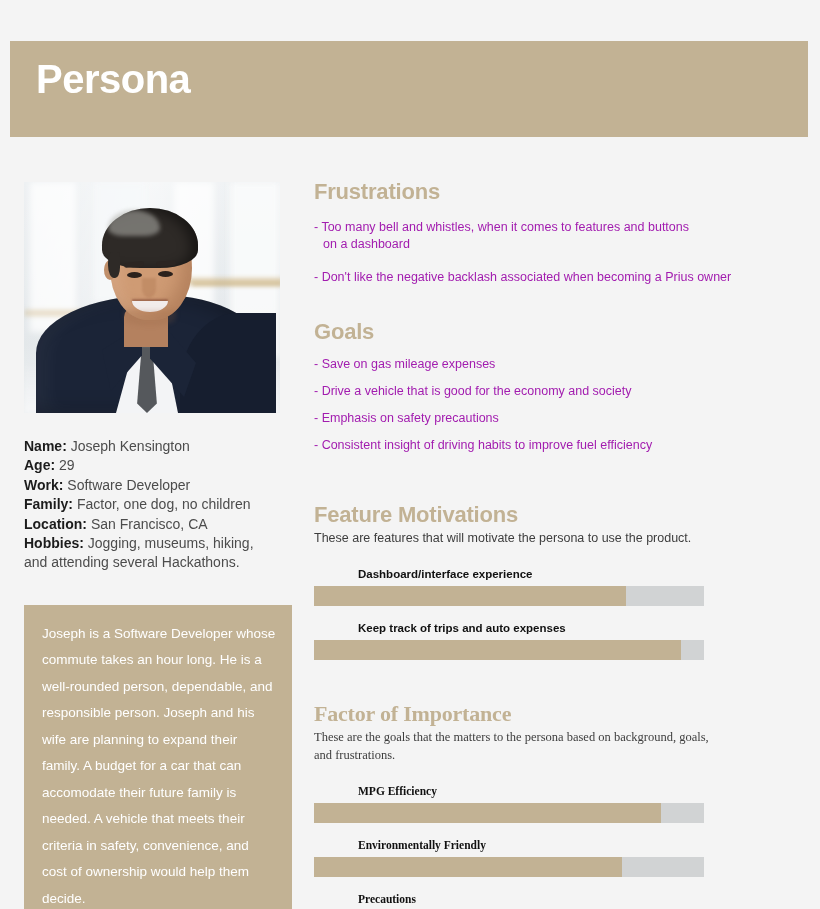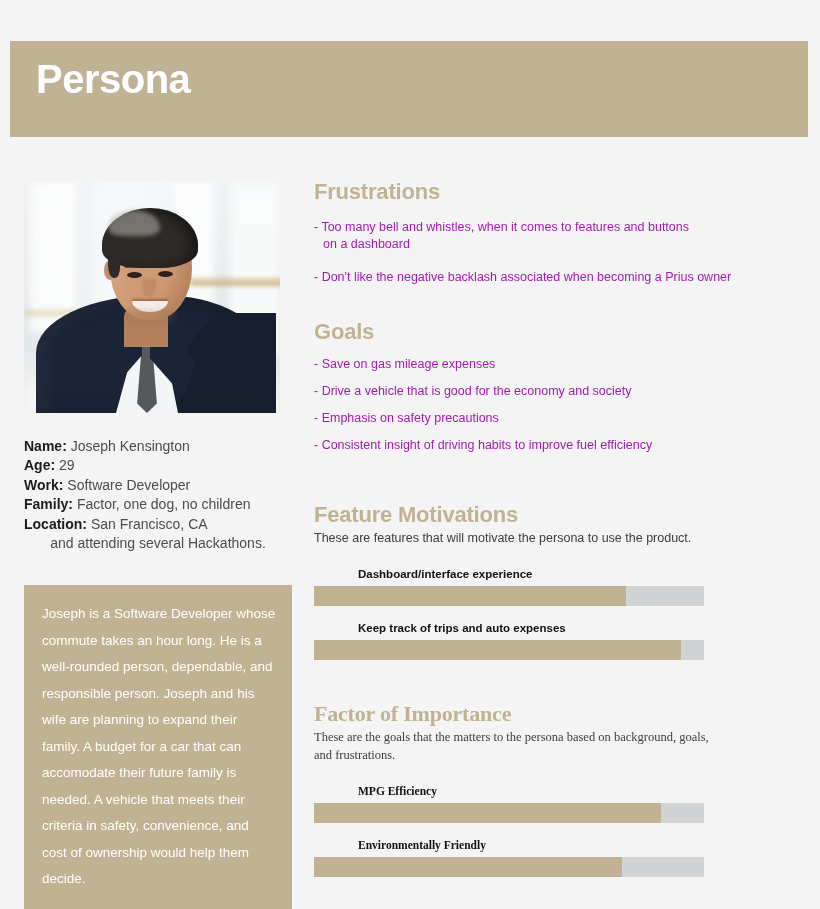--- a/index.html
+++ b/index.html
@@ -225,21 +225,20 @@
     font-size: 14px;
     line-height: 19.4px;
     color: #4c4c4c;
   }
   .facts .row b {
     color: #1c1c1c;
     font-weight: bold;
   }
   .facts .cont {
     color: #4c4c4c;
-    text-align: center;
   }
 
   
   .bio-box {
     margin-top: 32px;
     width: 268px;
     background: #c2b294;
     color: #ffffff;
     padding: 16px 16px 18px 18px;
     box-sizing: border-box;
@@ -365,20 +364,24 @@
         <span>Software Developer</span>
       </div>
       <div class="row">
         <b>Family:</b>
         <span>Factor, one dog, no children</span>
       </div>
       <div class="row">
         <b>Location:</b>
         <span>San Francisco, CA</span>
       </div>
+      <div class="row">
+        <b>Hobbies:</b>
+        <span>Jogging, museums, hiking,</span>
+      </div>
       <div class="cont">and attending several Hackathons.</div>
     </div>
 
     <div class="bio-box">Joseph is a Software Developer whose commute takes an hour long. He is a well-rounded person, dependable, and responsible person. Joseph and his wife are planning to expand their family. A budget for a car that can accomodate their future family is needed. A vehicle that meets their criteria in safety, convenience, and cost of ownership would help them decide.</div>
   </div>
 
   <div class="right-col">
 
     <div class="group-frustrations">
       <div class="sec-title">Frustrations</div>
@@ -430,16 +433,20 @@
         </div>
       </div>
 
       <div class="meter">
         <div class="meter-label">Environmentally Friendly</div>
         <div class="meter-track">
           <div class="meter-fill" style="width: 79%;"></div>
         </div>
       </div>
 
+      <div class="meter">
+        <div class="meter-label">Precautions</div>
+
+      </div>
     </div>
 
   </div>
 </div>
 
 </body></html>

